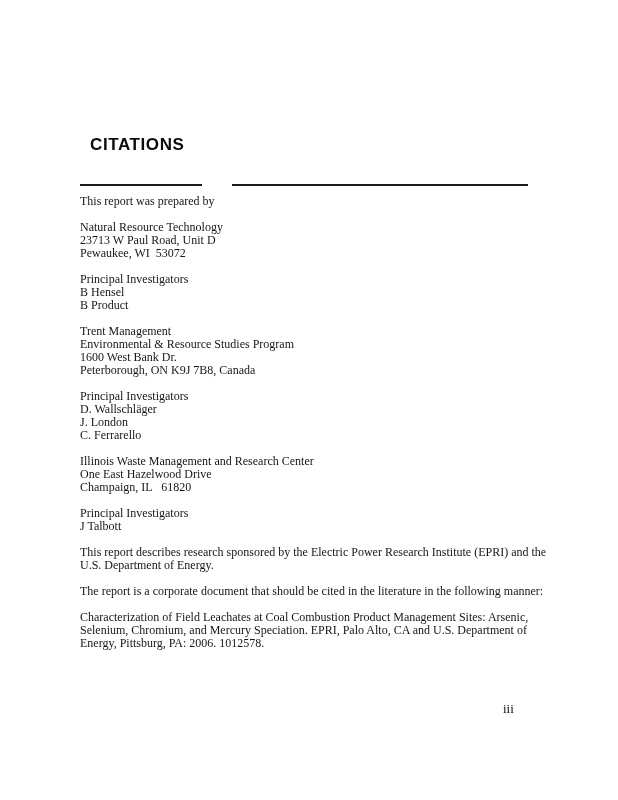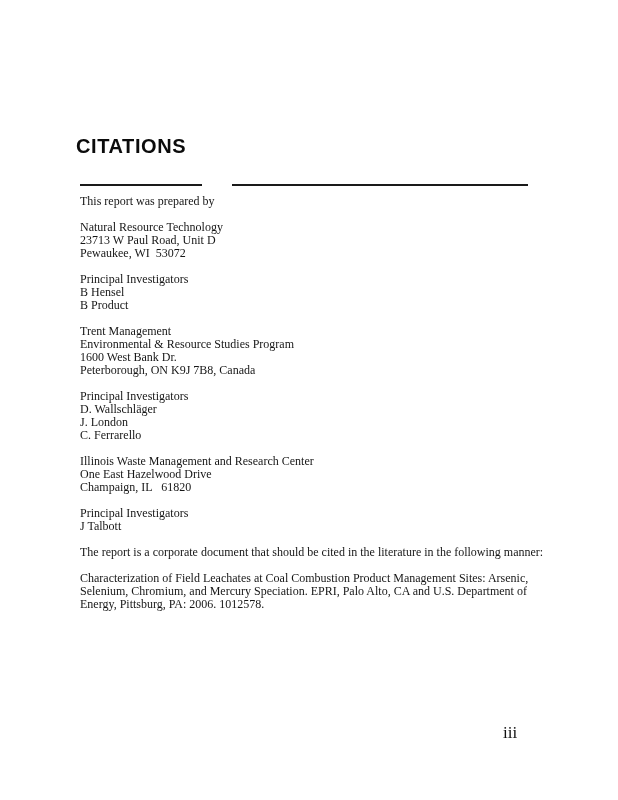--- a/index.html
+++ b/index.html
@@ -6,42 +6,42 @@
   body {
     width: 618px; height: 800px;
     background: #ffffff;
     font-family: "Liberation Serif", serif;
     color: #161616;
     position: relative;
     overflow: hidden;
   }
   .page { position: absolute; inset: 0; background: #fff; }
   .heading {
-    position: absolute; left: 76px; top: 135px;
+    position: absolute; left: 90px; top: 135px;
     margin: 0;
     font-family: "Liberation Sans", sans-serif;
     font-weight: bold;
-    font-size: 20px;
+    font-size: 17px;
     letter-spacing: 0.6px;
     color: #0b0b0b;
   }
   .rule { position: absolute; top: 184px; height: 2px; background: #1a1a1a; }
   .rule-left  { left: 80px;  width: 122px; }
   .rule-right { left: 232px; width: 296px; }
   .body {
     position: absolute; left: 80px; top: 195px; width: 470px;
     font-size: 12px;
     line-height: 13px;
   }
   .para { margin: 0 0 13px 0; }
   .line { display: block; white-space: pre-wrap; }
   .cite .it { }
   .pagenum {
-    position: absolute; left: 503px; top: 723px;
-    font-size: 17px; color: #101010;
+    position: absolute; left: 503px; top: 701px;
+    font-size: 13px; color: #101010;
   }
 </style>
 </head>
 <body>
 
 <div class="page">
 
   <h1 class="heading">CITATIONS</h1>
 
   <div class="rule rule-left"></div>
@@ -83,20 +83,24 @@
       <span class="line">Illinois Waste Management and Research Center</span>
       <span class="line">One East Hazelwood Drive</span>
       <span class="line">Champaign, IL   61820</span>
     </div>
 
     <div class="para">
       <span class="line">Principal Investigators</span>
       <span class="line">J Talbott</span>
     </div>
 
+    <div class="para">
+      <span class="line">This report describes research sponsored by the Electric Power Research Institute (EPRI) and the</span>
+      <span class="line">U.S. Department of Energy.</span>
+    </div>
 
     <div class="para">
       <span class="line">The report is a corporate document that should be cited in the literature in the following manner:</span>
     </div>
 
     <div class="para cite">
       <span class="line"><span class="it">Characterization of Field Leachates at Coal Combustion Product Management Sites: Arsenic,</span></span>
       <span class="line"><span class="it">Selenium, Chromium, and Mercury Speciation.</span><span> EPRI, Palo Alto, CA and U.S. Department of</span></span>
       <span class="line"><span>Energy, Pittsburg, PA: 2006. 1012578.</span></span>
     </div>

